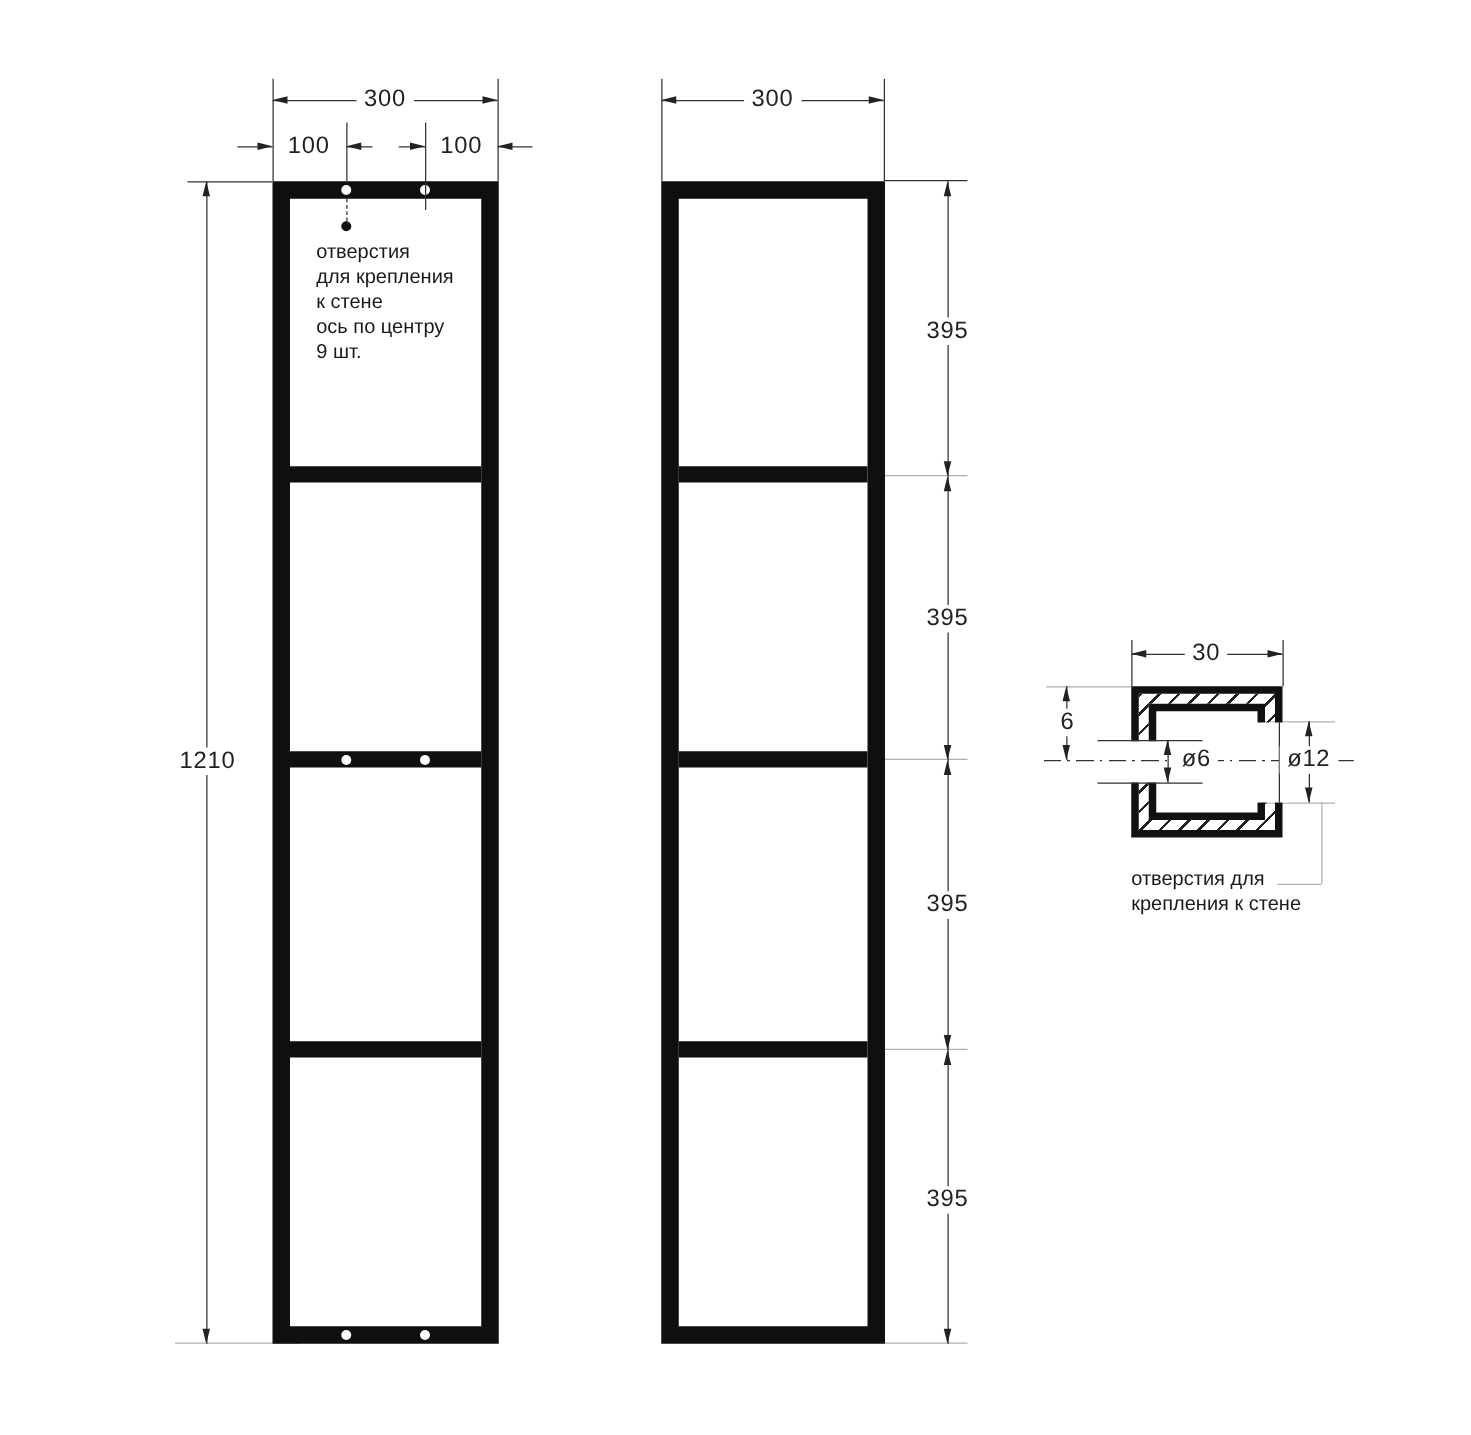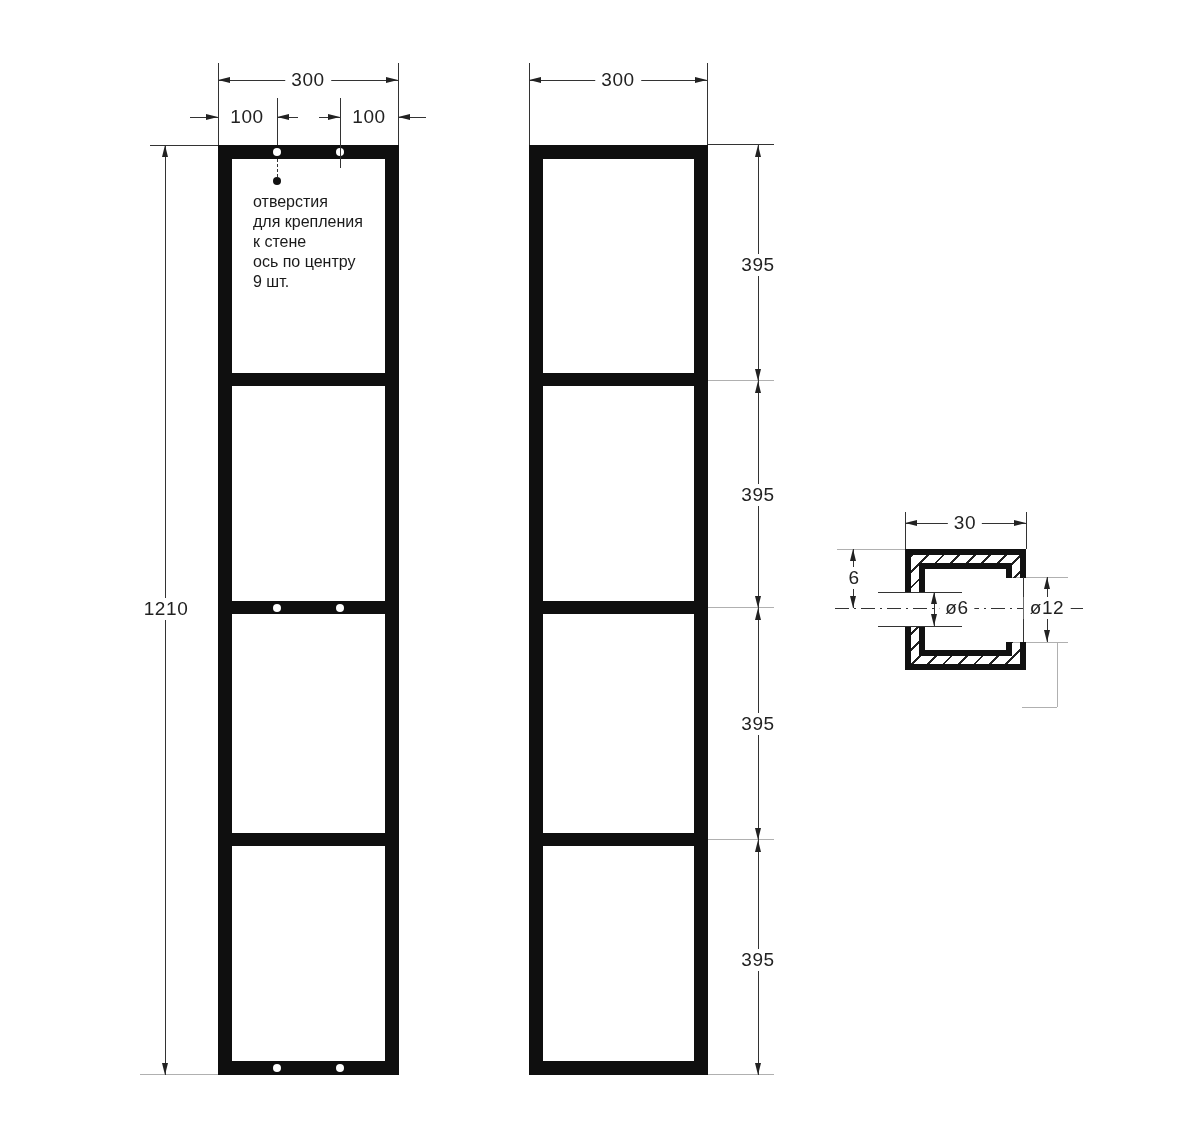--- a/index.html
+++ b/index.html
@@ -151,14 +151,16 @@
   <div class="a down" style="left:931px;top:614px"></div>
   <div class="lbl" style="left:957px;top:608px">ø6</div>
 
   <div class="v" style="left:1047px;top:577px;height:65px"></div>
   <div class="a up" style="left:1044px;top:577px"></div>
   <div class="a down" style="left:1044px;top:630px"></div>
   <div class="lbl" style="left:1047px;top:608px">ø12</div>
 
   <div class="v gray" style="left:1057px;top:642px;height:65px"></div>
   <div class="h gray" style="left:1022px;top:707px;width:35px"></div>
+  <div class="note" style="left:905px;top:694px">отверстия для
+крепления к стене</div>
 
 </div>
 
 </body></html>

